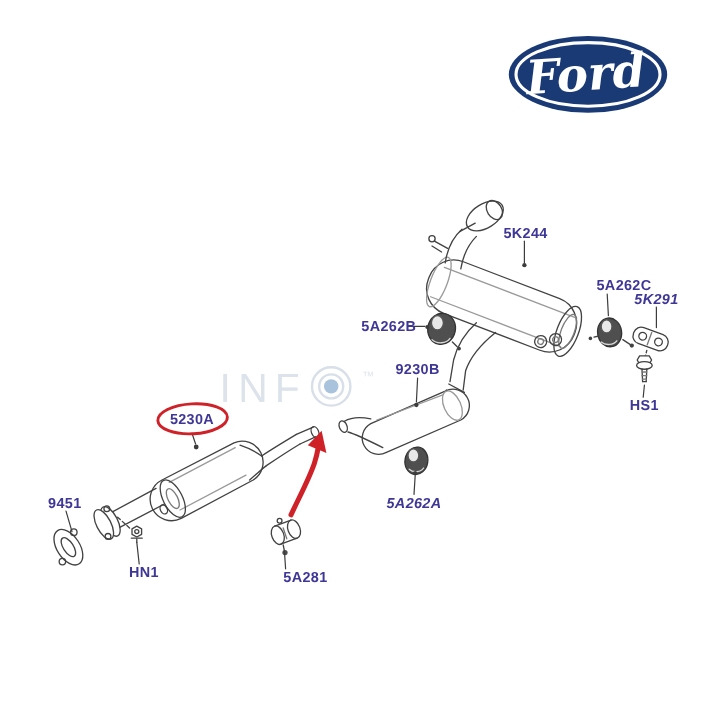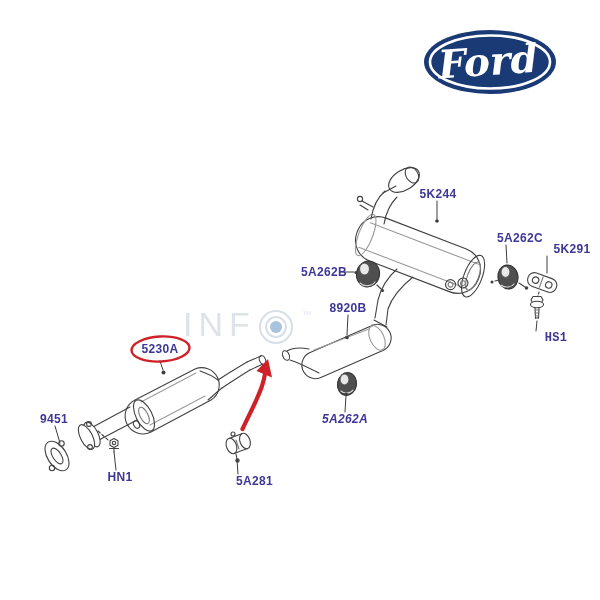--- a/index.html
+++ b/index.html
@@ -3,21 +3,21 @@
 <meta charset="utf-8">
 <style>
   html,body{margin:0;padding:0;background:#ffffff;}
   .stage{
     position:relative;width:600px;height:600px;background:#ffffff;overflow:hidden;
     font-family:"Liberation Sans",sans-serif;
   }
   .art{position:absolute;left:0;top:0;z-index:2;}
   
   .watermark{
-    position:absolute;left:183px;top:305px;z-index:1;display:flex;align-items:flex-end;
+    position:absolute;left:183px;top:305px;z-index:1;display:flex;align-items:flex-start;
     font-size:34px;letter-spacing:6px;color:#dde3eb;font-weight:400;user-select:none;
   }
   .wm-logo{position:relative;width:34px;height:34px;margin:0 9px 0 3px;flex:0 0 auto;}
   .wm-ring-outer{position:absolute;left:0;top:0;width:30px;height:30px;border:2px solid #d8dfe9;border-radius:50%;}
   .wm-ring-inner{position:absolute;left:6px;top:6px;width:18px;height:18px;border:2px solid #d8dfe9;border-radius:50%;}
   .wm-dot{position:absolute;left:11px;top:11px;width:12px;height:12px;background:#a9c3dd;border-radius:50%;}
   .wm-tm{font-size:10px;letter-spacing:0;align-self:flex-start;margin-top:4px;color:#e0e6ed;}
   
   .ford{position:absolute;left:422px;top:28px;z-index:3;}
   
@@ -213,23 +213,23 @@
 
       <g>
         <path d="M242.5,429 C251,411 258,398 262,386 C263.5,381.5 264.5,377 265.3,372.5" stroke="#cf2128" stroke-width="4.2" fill="none"></path>
         <polygon points="268,359 256.5,371 272,377.5" fill="#cf2128" stroke="none"></polygon>
       </g>
     </g>
   </svg>
 
   <div class="plabel" style="left:438px;top:194px;">5K244</div>
   <div class="plabel" style="left:520px;top:238px;">5A262C</div>
-  <div class="plabel" style="left:572px;top:249px;">5K291</div>
+  <div class="plabel" style="left:547px;top:249px;font-style:italic;">5K291</div>
   <div class="plabel" style="left:324px;top:272px;">5A262B</div>
-  <div class="plabel" style="left:348px;top:308px;">8920B</div>
-  <div class="plabel" style="left:556px;top:338px;font-family:Liberation Mono, monospace;">HS1</div>
+  <div class="plabel" style="left:348px;top:308px;">9230B</div>
+  <div class="plabel" style="left:537px;top:338px;">HS1</div>
   <div class="plabel" style="left:345px;top:419px;font-style:italic;">5A262A</div>
   <div class="plabel" style="left:160px;top:349px;">5230A</div>
   <div class="plabel" style="left:54px;top:419px;text-align:right;">9451</div>
   <div class="plabel" style="left:120px;top:477px;">HN1</div>
   <div class="plabel" style="left:240px;top:481px;padding-left:29px;">5A281</div>
 
 </div>
 
 </body></html>

